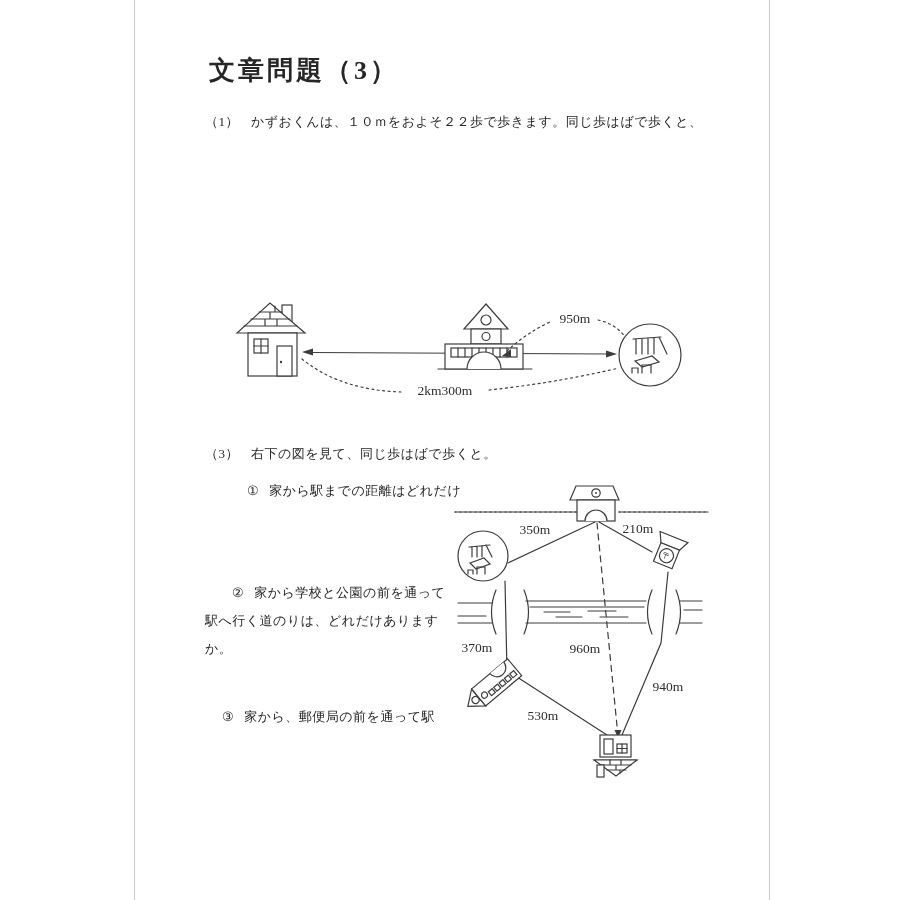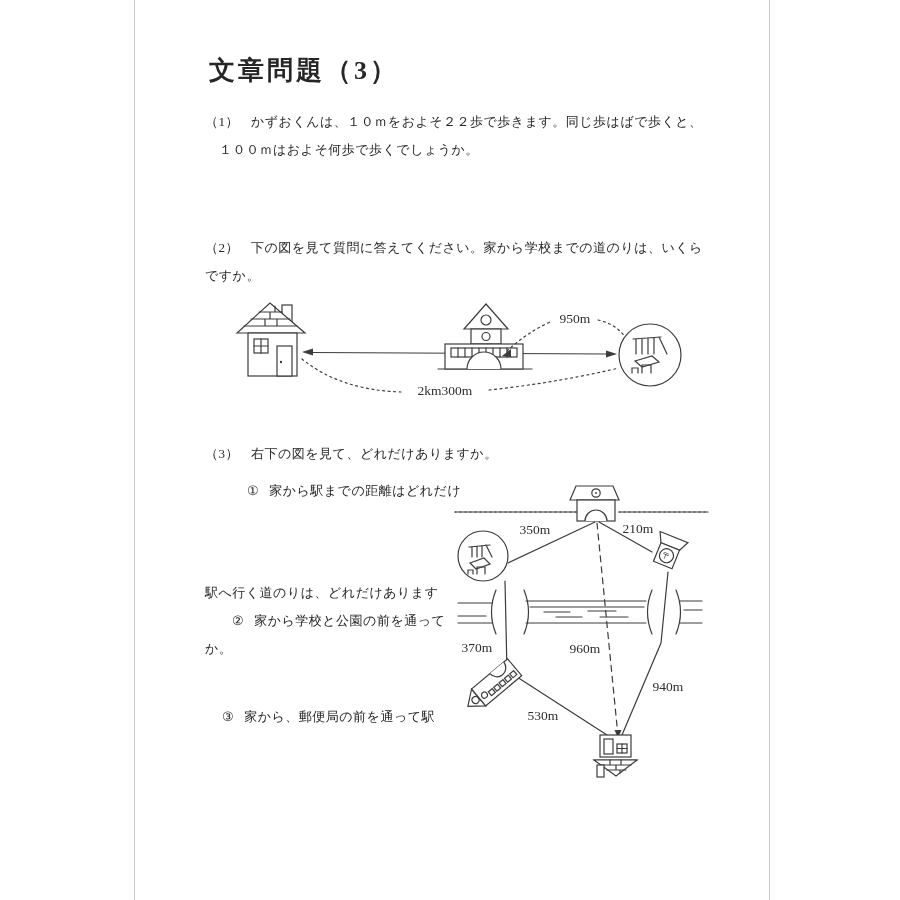--- a/index.html
+++ b/index.html
@@ -28,27 +28,22 @@
 <body>
 
 <div class="page">
   <div class="edge left"></div>
   <div class="edge right"></div>
 
   <div class="title">文章問題（3）</div>
 
   <div class="prob" style="left:205px;top:108px;">
     <div class="ln"><span class="num">（1）</span><span>かずおくんは、１０ｍをおよそ２２歩で歩きます。同じ歩はばで歩くと、</span></div>
-    <div class="ln ind1">１００ｍはおよそ何歩で歩くでしょうか。</div>
-  </div>
-
-  <div class="prob" style="left:205px;top:234px;">
-    <div class="ln"><span class="num">（2）</span><span>下の図を見て質問に答えてください。家から学校までの道のりは、いくら</span></div>
-    <div class="ln">ですか。</div>
-  </div>
+  </div>
+
 
   <svg style="left:220px;top:293px;" width="480" height="125" viewBox="0 0 480 125">
 
     <g>
       <rect class="stw" x="62" y="12" width="10" height="22"></rect>
       <polygon class="stw" points="17,40 50,10 85,40"></polygon>
       <path class="st" d="M24,33 H77 M31,26 H70 M39,19 H62 M45,33 V26 M57,33 V26 M50,26 V19 M55,19 V13"></path>
       <rect class="stw" x="28" y="40" width="49" height="43"></rect>
       <rect class="stw" x="34" y="46" width="14" height="14"></rect>
       <path class="st" d="M41,46 V60 M34,53 H48"></path>
@@ -88,30 +83,30 @@
       <text x="355" y="30" text-anchor="middle">950m</text>
     </g>
     <g>
       <path class="st" stroke-dasharray="2,3.5" d="M82,66 Q120,97 181,99"></path>
       <path class="st" stroke-dasharray="2,3.5" d="M269,97 Q335,90 399,75"></path>
       <text x="225" y="102" text-anchor="middle">2km300m</text>
     </g>
   </svg>
 
   <div class="prob" style="left:205px;top:440px;">
-    <div class="ln"><span class="num">（3）</span><span>右下の図を見て、どれだけありますか。</span></div>
+    <div class="ln"><span class="num">（3）</span><span>右下の図を見て、同じ歩はばで歩くと。</span></div>
   </div>
 
   <div class="prob" style="left:220px;top:476px;line-height:29px;">
     <div class="ln qind"><span class="qnum">①</span><span>家から駅までの距離はどれだけ</span></div>
   </div>
 
   <div class="prob" style="left:205px;top:578px;line-height:29px;">
+    <div class="ln qind"><span class="qnum">②</span><span>家から学校と公園の前を通って</span></div>
     <div class="ln">駅へ行く道のりは、どれだけあります</div>
-    <div class="ln qind"><span class="qnum">②</span><span>家から学校と公園の前を通って</span></div>
     <div class="ln">か。</div>
   </div>
 
   <div class="prob" style="left:195px;top:702px;line-height:29px;">
     <div class="ln qind"><span class="qnum">③</span><span>家から、郵便局の前を通って駅</span></div>
   </div>
 
   <svg style="left:440px;top:460px;" width="280" height="330" viewBox="0 0 280 330">
 
     <g>

